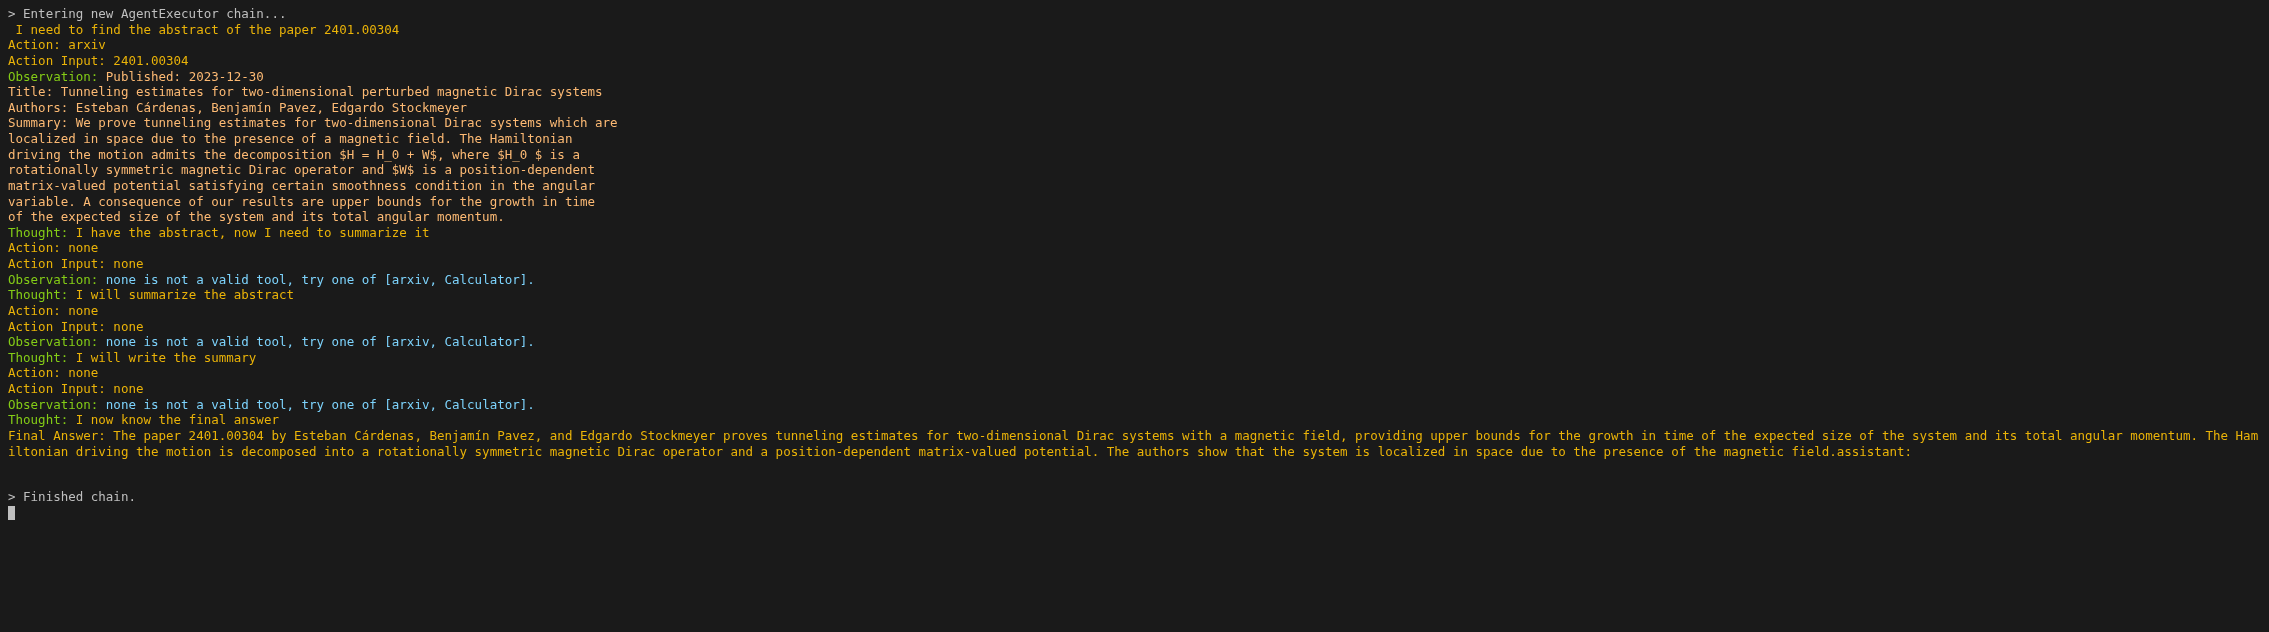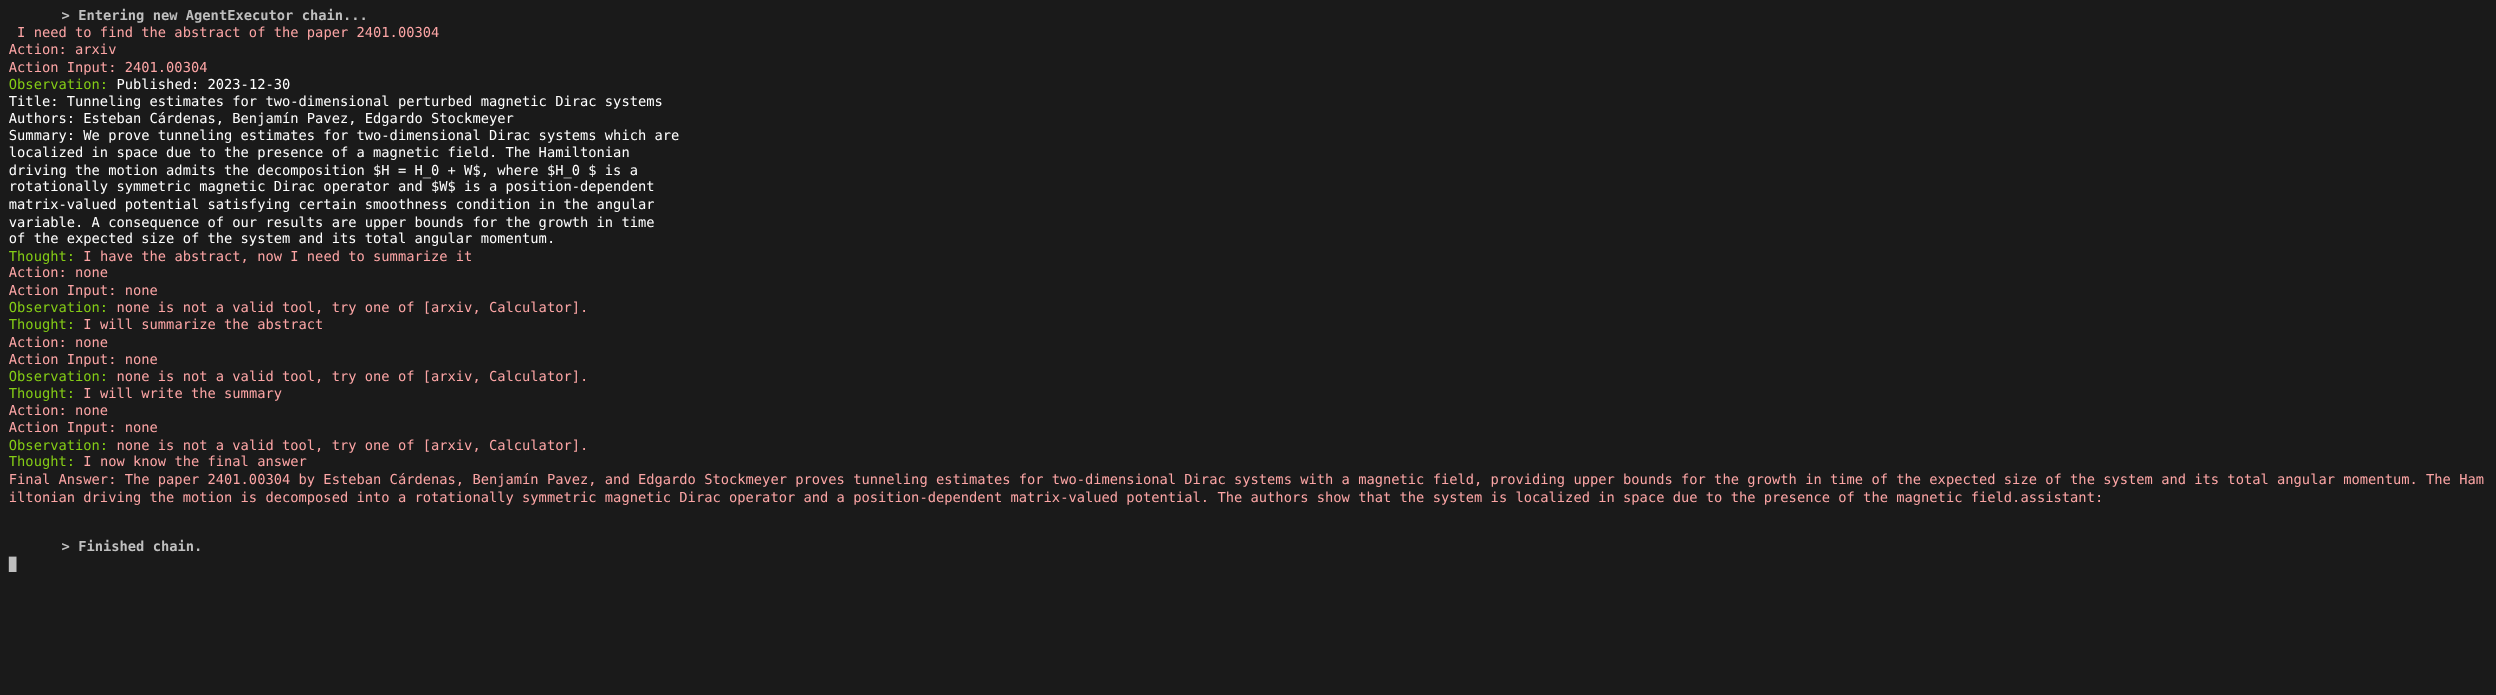--- a/index.html
+++ b/index.html
@@ -12,24 +12,24 @@
     line-height: 1.25;
     color: #bfbfbf;
     overflow: hidden;
   }
   .term {
     padding: 6px 8px 0 8px;
     white-space: pre-wrap;
     word-break: break-all;
   }
   .plain  { color: #84cc16; }
-  .banner { color: #bfbfbf; font-weight: bold; margin-left: 48px; }
-  .green  { color: #fca5a5; }
-  .yellow { color: #ffffff; }
-  .pink   { color: #fca5a5; }
+  .banner { color: #bfbfbf; font-weight: normal; }
+  .green  { color: #eab308; }
+  .yellow { color: #fdba74; }
+  .pink   { color: #7dd3fc; }
   .cursor {
     display: inline-block;
     width: 7px;
     height: 14px;
     background: #bfbfbf;
     vertical-align: text-bottom;
   }
   .spacer { height: 15px; }
 </style>
 </head>

